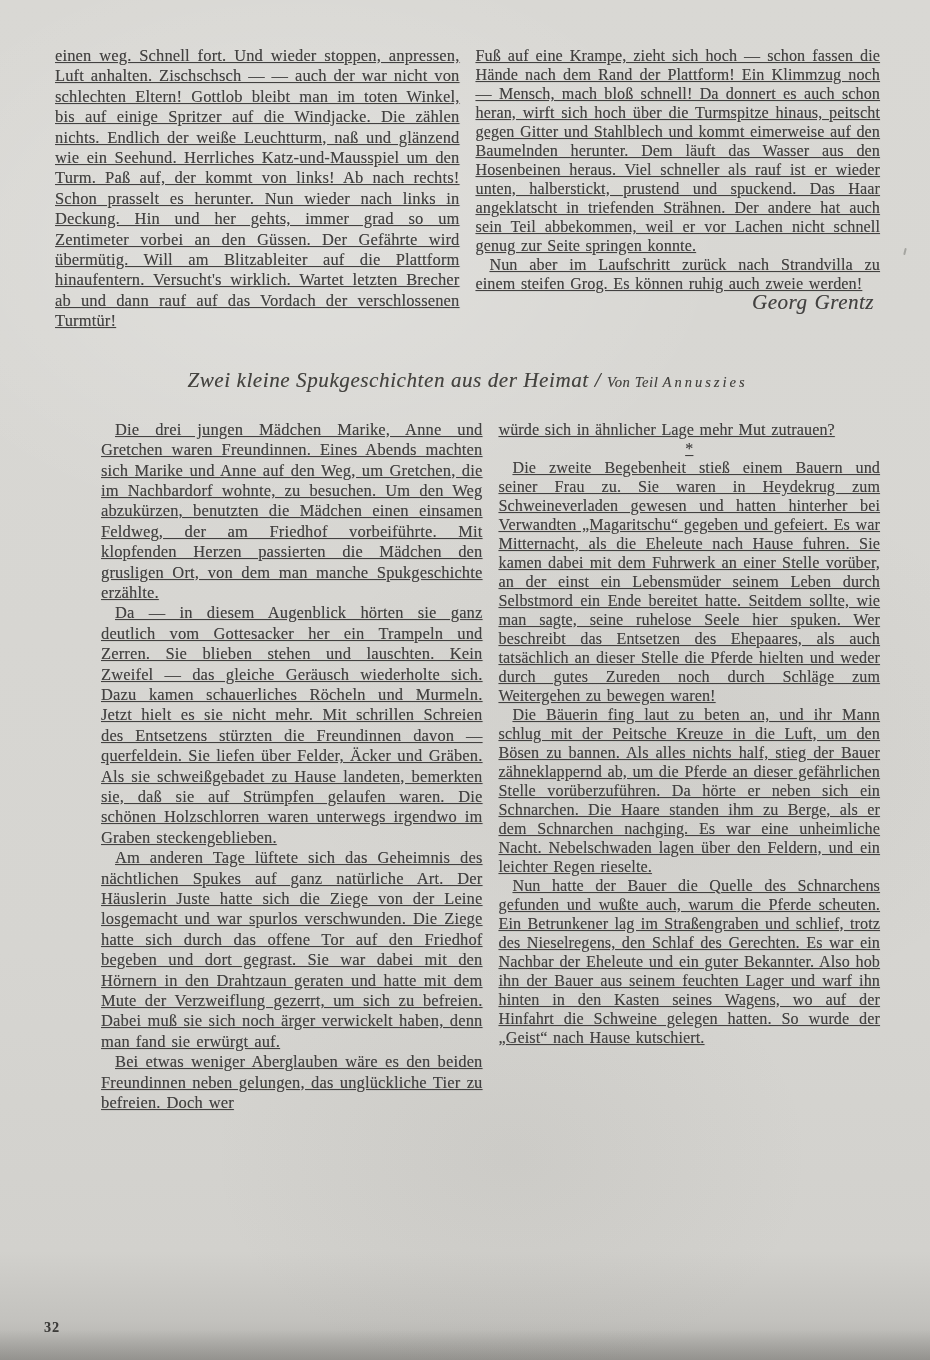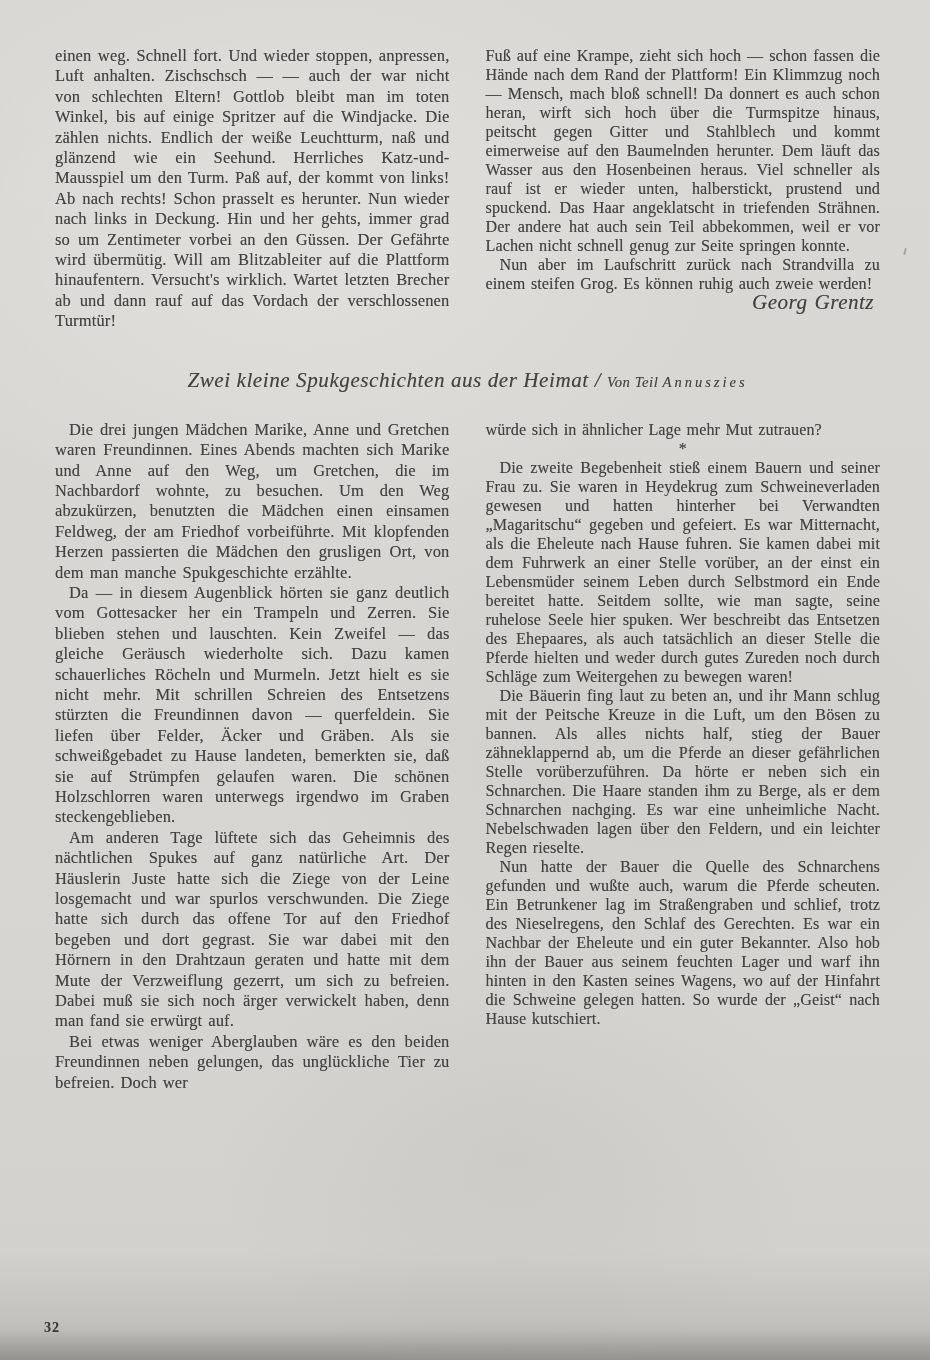--- a/index.html
+++ b/index.html
@@ -11,37 +11,37 @@
     font-family:"Liberation Serif", serif;
     color:#424140;
     background:
       radial-gradient(ellipse 620px 420px at 32% 18%, rgba(255,255,255,0.22), transparent 70%),
       radial-gradient(ellipse 520px 380px at 72% 55%, rgba(110,108,102,0.07), transparent 72%),
       radial-gradient(ellipse 400px 300px at 55% 85%, rgba(120,118,112,0.08), transparent 75%),
       linear-gradient(#d9d8d4 0%, #d6d5d1 70%, #d2d1cd 92%, #c3c2be 97%, #b0afab 100%);
     text-shadow: 0.2px 0.2px 0.35px rgba(66,65,64,0.45);
   }
   .content { padding:46px 50px 0 55px; }
-  .cols { display:grid; grid-template-columns:1fr 1fr; column-gap:36px; }
+  .cols { display:grid; grid-template-columns:1fr 1fr; column-gap:16px;text-decoration:underline; }
   p { margin:0; text-align:justify; }
   .top-story p { font-size:16.3px; line-height:20px; letter-spacing:0.2px; word-spacing:1.6px; }
   .ind { text-indent:14px; }
   .byline-float { float:right; font-style:italic; font-size:21px; letter-spacing:0.5px; padding-right:6px; }
 
   .title-block { text-align:center; margin-top:36px; }
   h1.article-title {
     margin:0; font-weight:normal; font-style:italic;
     font-size:56px; letter-spacing:1.5px; color:#3d3c3a;
     font-family:"Liberation Serif", serif;
   }
   .subtitle { margin-top:16px; font-style:italic; font-size:21px; letter-spacing:0.6px; color:#44433f; }
   .subtitle .sub-byline { font-size:14.5px; }
   .subtitle .sub-author { font-size:14.5px; letter-spacing:3px; }
 
-  .article-body { margin-top:27px; }
+  .article-body { margin-top:27px;margin-left:46px; }
   .col-left p { font-size:16.4px; line-height:20.4px; letter-spacing:0.2px; word-spacing:1.6px; }
   .col-right p { font-size:16px; line-height:19px; letter-spacing:0.15px; word-spacing:1.4px; }
   .star-separator { text-align:center; line-height:18.8px; font-size:17px; }
 
   .page-number { position:absolute; left:44px; bottom:24px; font-size:14px; font-weight:bold; letter-spacing:1px; color:#3c3b39; }
   .bottom-shadow { position:absolute; left:0; right:0; bottom:0; height:30px;
     background:linear-gradient(to bottom, rgba(88,86,82,0), rgba(88,86,82,0.32)); }
   .scan-speck { position:absolute; left:904px; top:248px; width:2px; height:7px;
     background:#8b8a85; border-radius:1px; transform:rotate(14deg); opacity:0.65; }
 </style>

